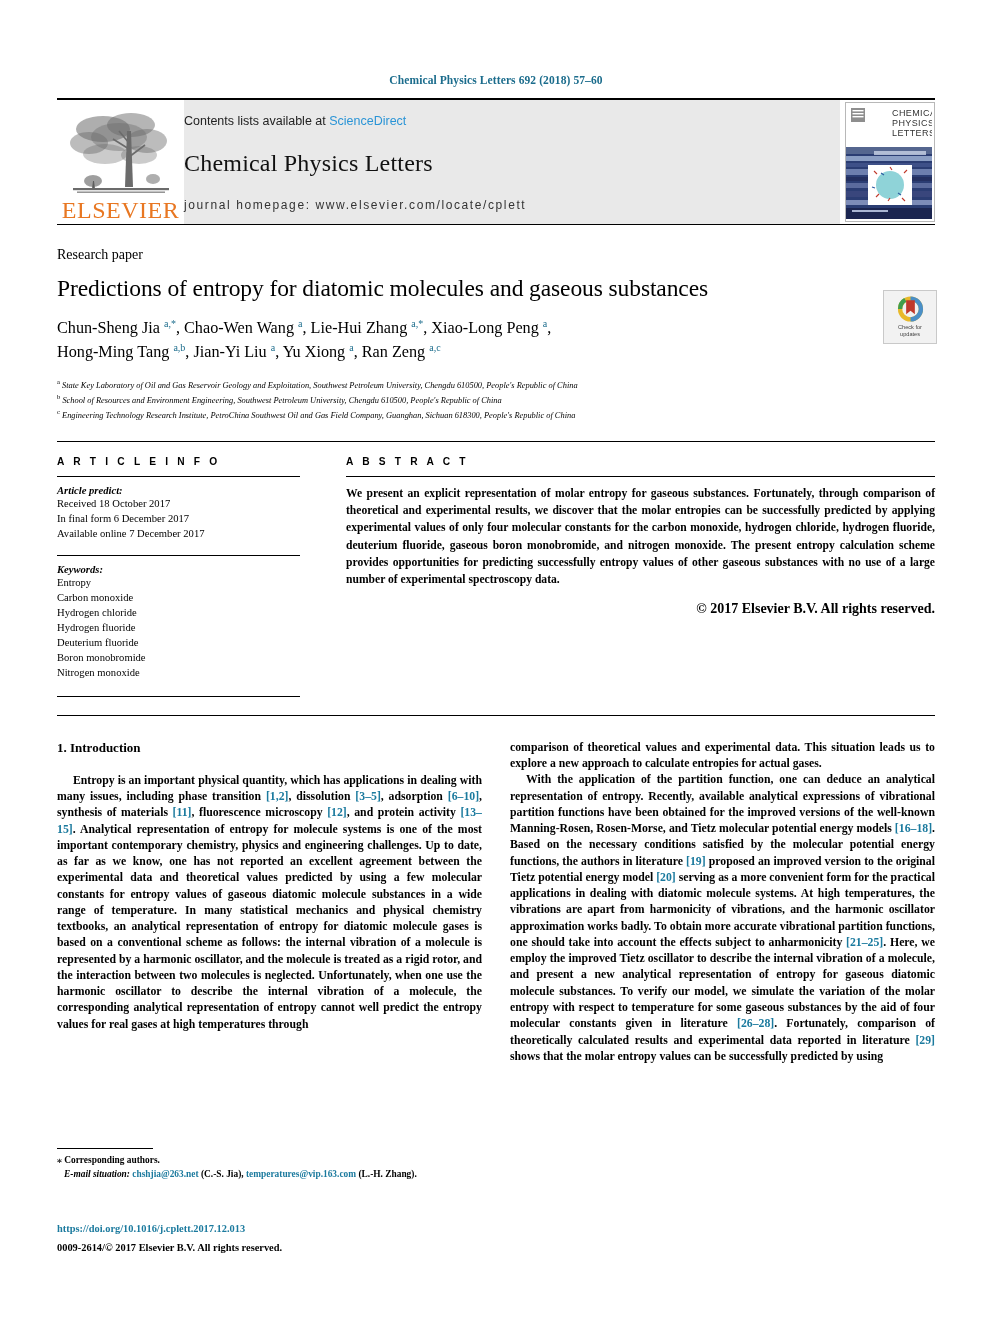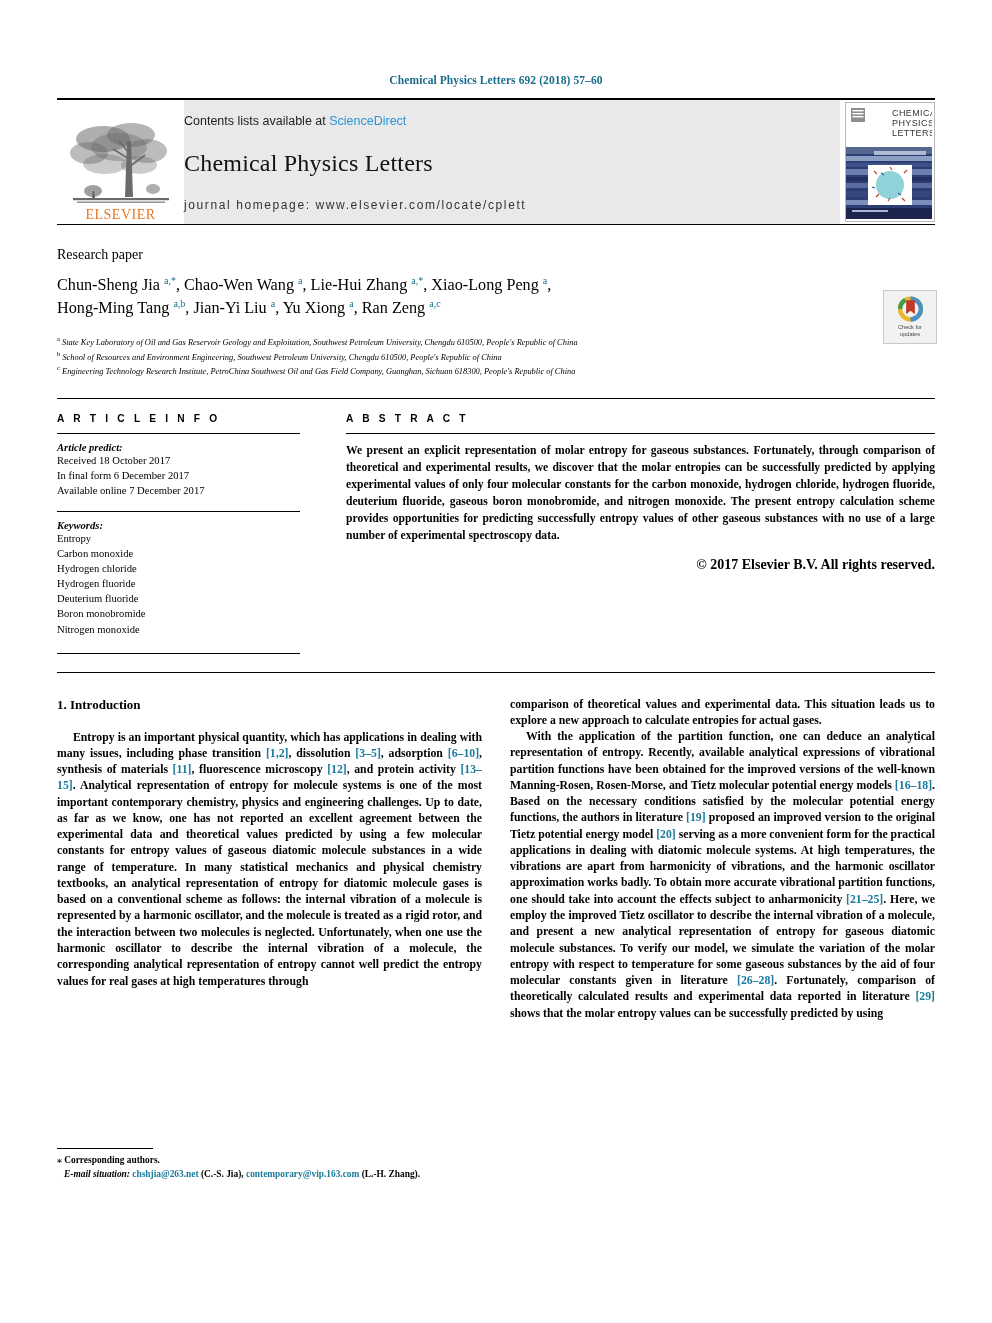--- a/index.html
+++ b/index.html
@@ -47,21 +47,21 @@
     display: flex;
     flex-direction: column;
     align-items: center;
     justify-content: flex-end;
     padding-bottom: 2px;
   }
   .tree-svg { display:block; }
   .elsevier-word {
     font-family: "Liberation Serif", serif;
     color: #E87722;
-    font-size: 14px;
+    font-size: 24px;
     letter-spacing: .5px;
     line-height: 1;
     margin-top: 1px;
   }
   .masthead-center {
     flex: 1 1 auto;
     background: #e9e9e9;
     display: flex;
     flex-direction: column;
     justify-content: space-between;
@@ -335,20 +335,21 @@
     </div>
   </div>
 
   <div class="content">
     <div class="rule-thin"></div>
 
     <div class="paper-type">Research paper</div>
 
     <div class="title-row">
       <div class="title-col">
+        <h1 class="paper-title">Predictions of entropy for diatomic molecules and gaseous substances</h1>
 
         <div class="authors">
           <div>
             Chun-Sheng Jia <sup>a,*</sup>, Chao-Wen Wang <sup>a</sup>, Lie-Hui Zhang <sup>a,*</sup>, Xiao-Long Peng <sup>a</sup>,
           </div>
           <div>
             Hong-Ming Tang <sup>a,b</sup>, Jian-Yi Liu <sup>a</sup>, Yu Xiong <sup>a</sup>, Ran Zeng <sup>a,c</sup>
           </div>
         </div>
 
@@ -420,19 +421,23 @@
     </div>
   </div>
 
   <div class="footnotes">
     <div class="fn-rule"></div>
     <div class="fn-line">⁎ Corresponding authors.</div>
     <div class="fn-line">
       &nbsp;&nbsp;&nbsp;<span class="em">E-mail situation:</span>
       <span class="fn-link">chshjia@263.net</span>
       <span>(C.-S. Jia)</span>,
-      <span class="fn-link">contemporary@vip.163.com</span>
+      <span class="fn-link">temperatures@vip.163.com</span>
       <span>(L.-H. Zhang).</span>
     </div>
   </div>
 
+  <div class="doi-block">
+    <span class="doi-link">https://doi.org/10.1016/j.cplett.2017.12.013</span>
+    <span class="issn-line">0009-2614/© 2017 Elsevier B.V. All rights reserved.</span>
+  </div>
 
 </div>
 
 </body></html>

